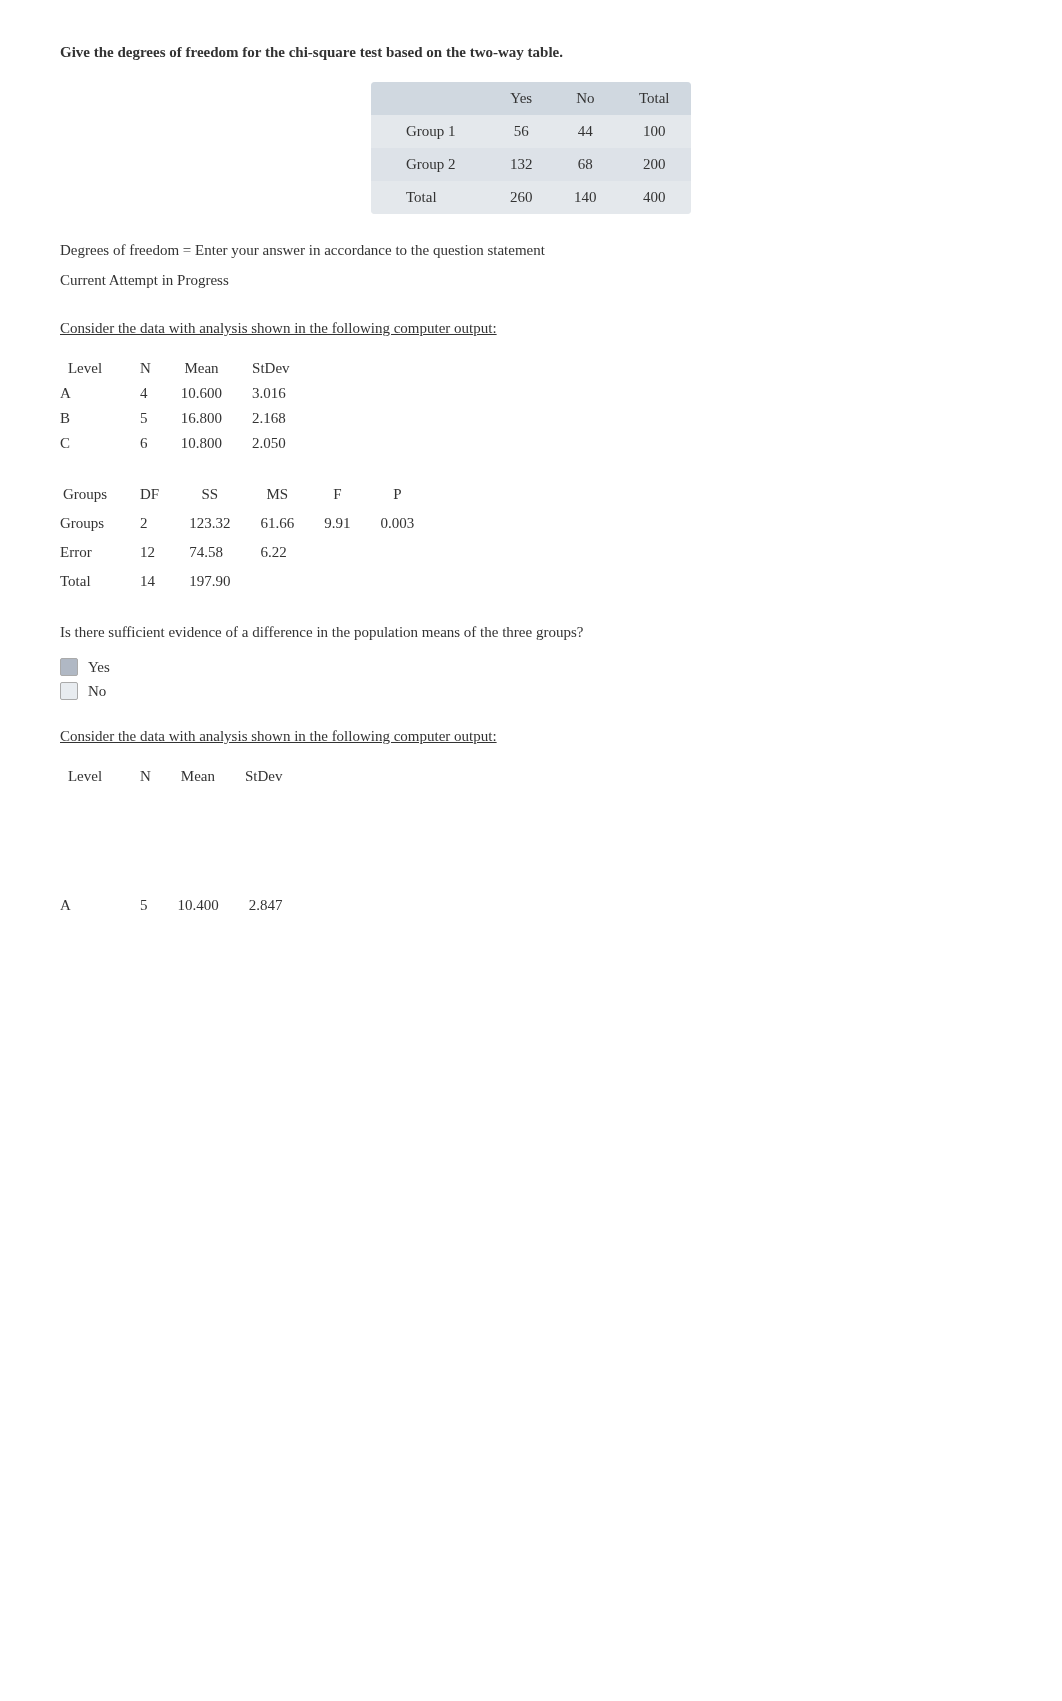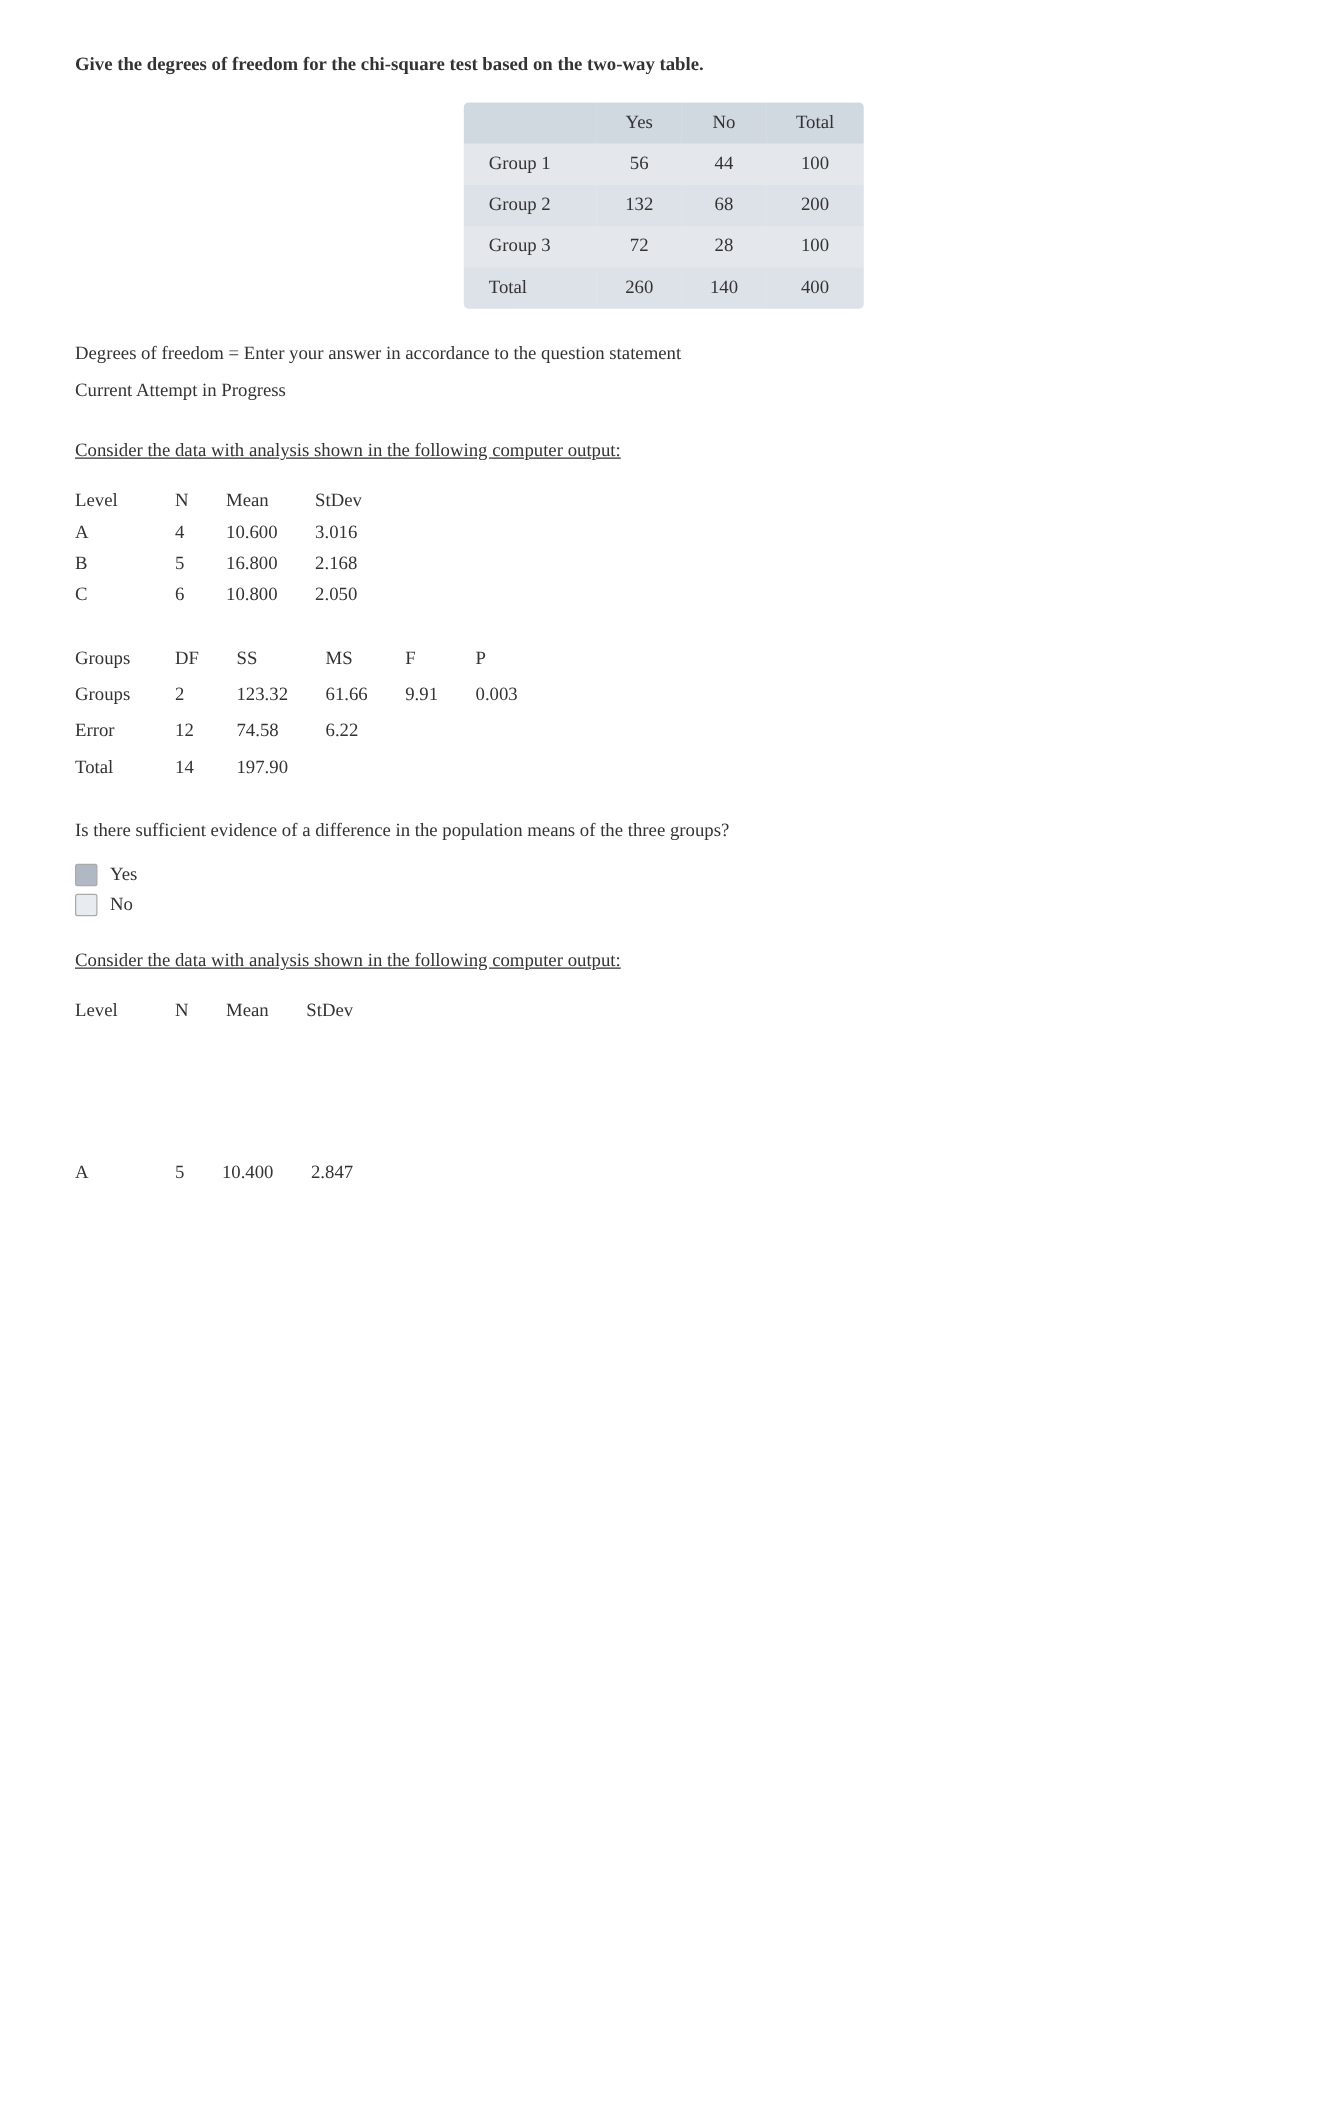--- a/index.html
+++ b/index.html
@@ -43,21 +43,21 @@
       background: #d0d8e0;
     }
     .chi-square-table tbody tr:nth-child(odd) {
       background: #e4e8ec;
     }
     .chi-square-table tbody tr:nth-child(even) {
       background: #dde2e8;
     }
     .chi-square-table .row-label {
       text-align: left;
-      padding-left: 20px;
+      padding-left: 35px;
     }
     .chi-square-table .total-row {
       font-weight: normal;
     }
     .degrees-text {
       margin-bottom: 6px;
       line-height: 1.6;
     }
     .current-attempt {
       margin-bottom: 24px;
@@ -116,20 +116,21 @@
     }
     .radio-box.selected {
       background: #b0b8c4;
     }
     .radio-label {
       font-size: 15px;
     }
     .header-row td {
       font-weight: normal;
       color: #333;
+      text-align: center;
     }
     .spacer {
       height: 40px;
     }
   </style>
 </head>
 <body>
 
 <div class="section intro-text">
   <span>Give the degrees of freedom for the chi-square test based on the two-way table.</span>
@@ -150,26 +151,20 @@
         <td class="row-label">Group 1</td>
         <td>56</td>
         <td>44</td>
         <td>100</td>
       </tr>
       <tr>
         <td class="row-label">Group 2</td>
         <td>132</td>
         <td>68</td>
         <td>200</td>
-      </tr>
-      <tr>
-        <td class="row-label">Group 3</td>
-        <td>72</td>
-        <td>28</td>
-        <td>100</td>
       </tr>
       <tr class="total-row">
         <td class="row-label">Total</td>
         <td>260</td>
         <td>140</td>
         <td>400</td>
       </tr>
     </tbody>
   </table>
 </div>

